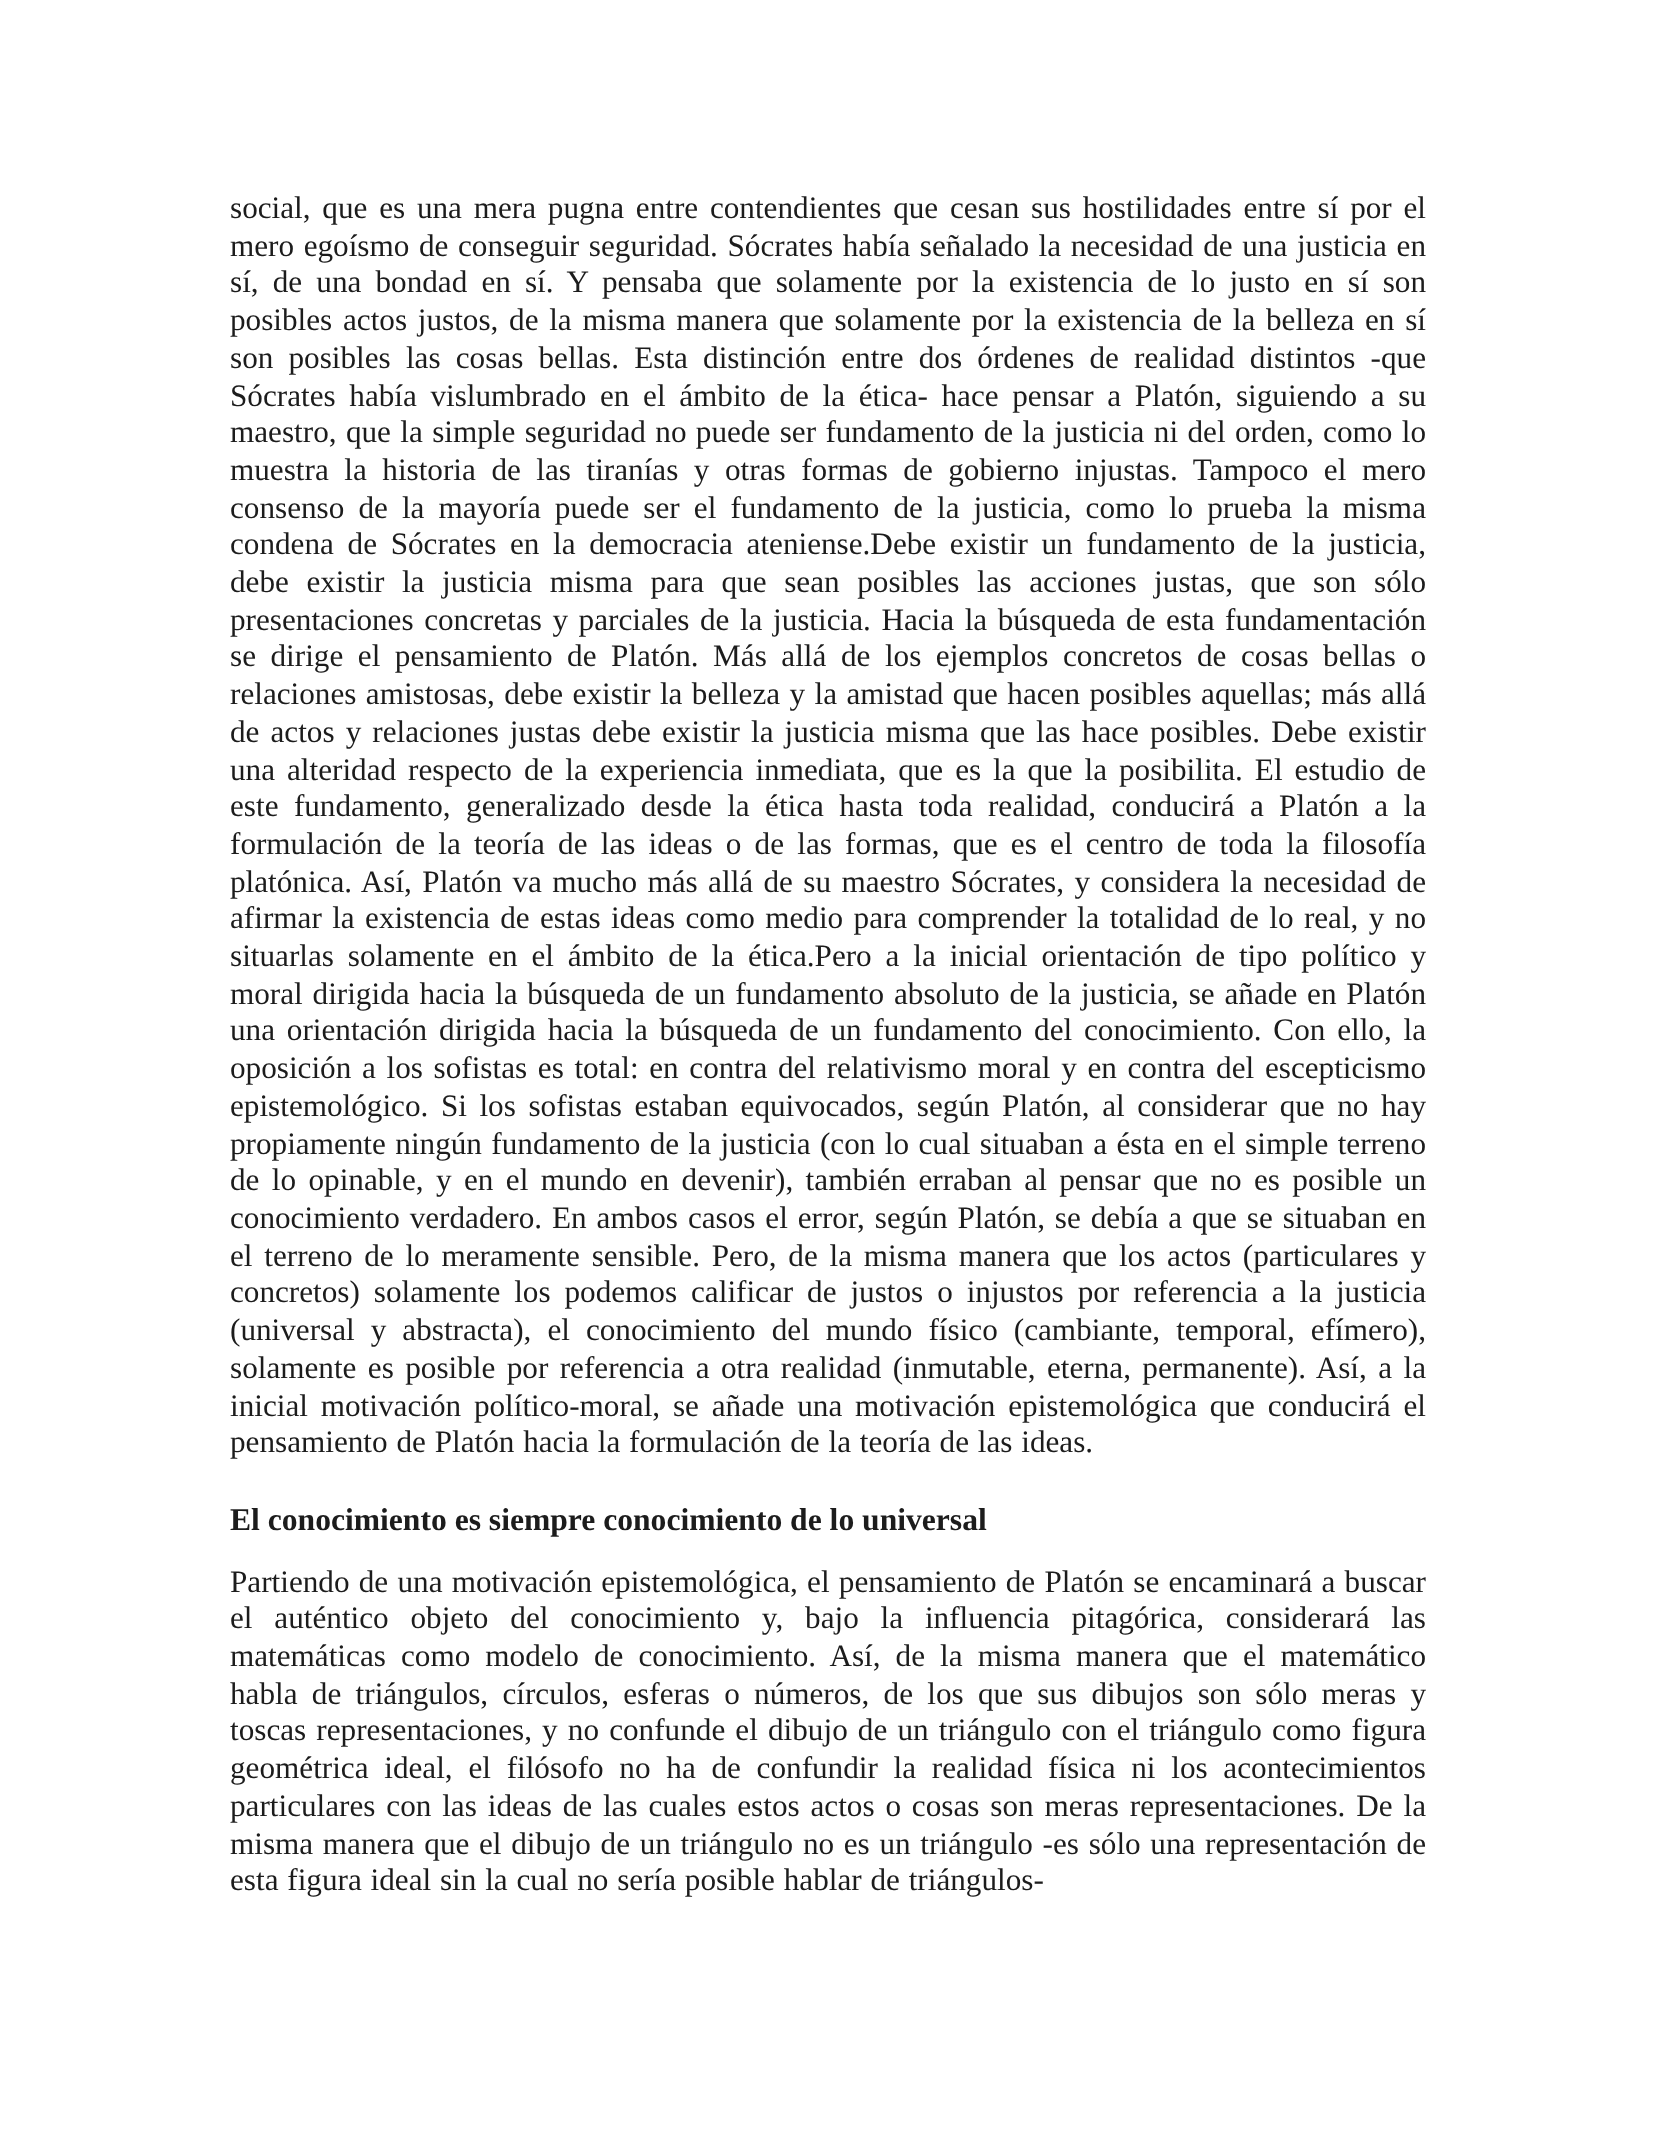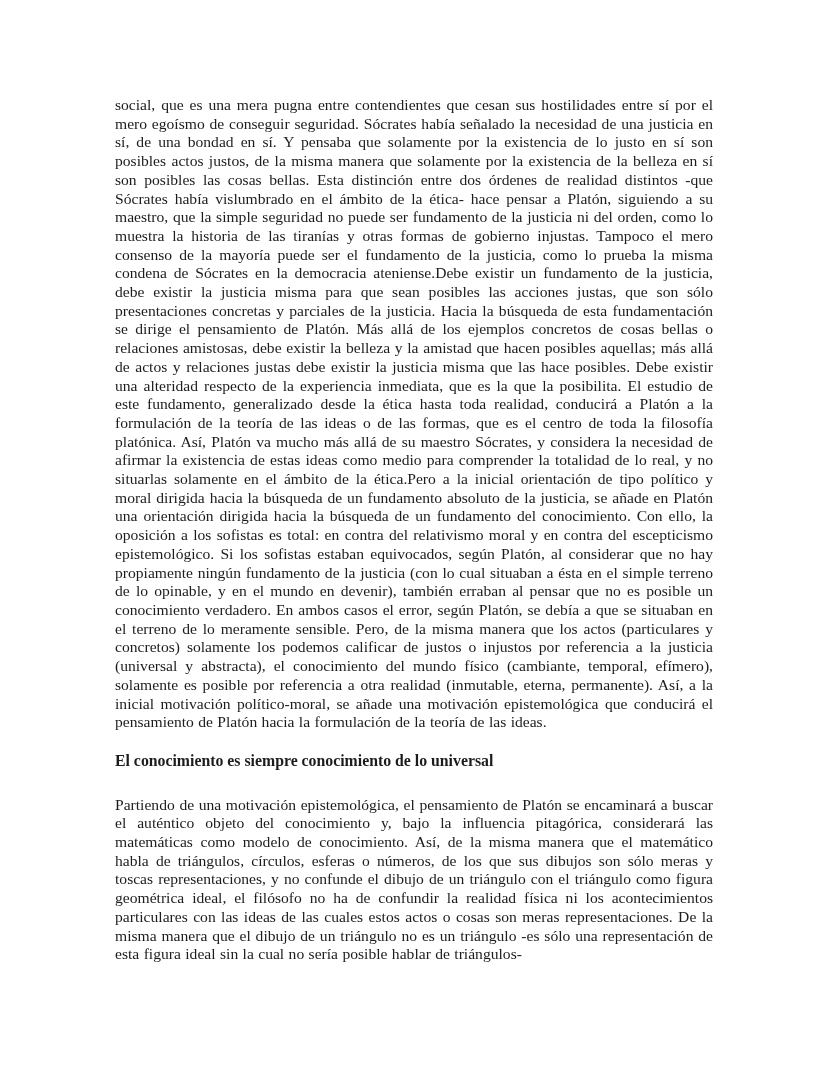--- a/index.html
+++ b/index.html
@@ -26,21 +26,21 @@
     margin: 0;
     font-size: 15.6px;
     line-height: 18.7px;
     text-align: justify;
     word-spacing: 0.5px;
   }
   .section-heading {
     font-size: 15.8px;
     font-weight: bold;
     line-height: 18.7px;
-    margin: 20px 0 25px 0;
+    margin: 20px 0 12px 0;
     text-align: left;
   }
 </style>
 </head>
 <body>
 
 <div class="page">
   <div class="content">
     <p class="body-text">social, que es una mera pugna entre contendientes que cesan sus hostilidades entre sí por el mero egoísmo de conseguir seguridad. Sócrates había señalado la necesidad de una justicia en sí, de una bondad en sí. Y pensaba que solamente por la existencia de lo justo en sí son posibles actos justos, de la misma manera que solamente por la existencia de la belleza en sí son posibles las cosas bellas. Esta distinción entre dos órdenes de realidad distintos -que Sócrates había vislumbrado en el ámbito de la ética- hace pensar a Platón, siguiendo a su maestro, que la simple seguridad no puede ser fundamento de la justicia ni del orden, como lo muestra la historia de las tiranías y otras formas de gobierno injustas. Tampoco el mero consenso de la mayoría puede ser el fundamento de la justicia, como lo prueba la misma condena de Sócrates en la democracia ateniense.Debe existir un fundamento de la justicia, debe existir la justicia misma para que sean posibles las acciones justas, que son sólo presentaciones concretas y parciales de la justicia. Hacia la búsqueda de esta fundamentación se dirige el pensamiento de Platón. Más allá de los ejemplos concretos de cosas bellas o relaciones amistosas, debe existir la belleza y la amistad que hacen posibles aquellas; más allá de actos y relaciones justas debe existir la justicia misma que las hace posibles. Debe existir una alteridad respecto de la experiencia inmediata, que es la que la posibilita. El estudio de este fundamento, generalizado desde la ética hasta toda realidad, conducirá a Platón a la formulación de la teoría de las ideas o de las formas, que es el centro de toda la filosofía platónica. Así, Platón va mucho más allá de su maestro Sócrates, y considera la necesidad de afirmar la existencia de estas ideas como medio para comprender la totalidad de lo real, y no situarlas solamente en el ámbito de la ética.Pero a la inicial orientación de tipo político y moral dirigida hacia la búsqueda de un fundamento absoluto de la justicia, se añade en Platón una orientación dirigida hacia la búsqueda de un fundamento del conocimiento. Con ello, la oposición a los sofistas es total: en contra del relativismo moral y en contra del escepticismo epistemológico. Si los sofistas estaban equivocados, según Platón, al considerar que no hay propiamente ningún fundamento de la justicia (con lo cual situaban a ésta en el simple terreno de lo opinable, y en el mundo en devenir), también erraban al pensar que no es posible un conocimiento verdadero. En ambos casos el error, según Platón, se debía a que se situaban en el terreno de lo meramente sensible. Pero, de la misma manera que los actos (particulares y concretos) solamente los podemos calificar de justos o injustos por referencia a la justicia (universal y abstracta), el conocimiento del mundo físico (cambiante, temporal, efímero), solamente es posible por referencia a otra realidad (inmutable, eterna, permanente). Así, a la inicial motivación político-moral, se añade una motivación epistemológica que conducirá el pensamiento de Platón hacia la formulación de la teoría de las ideas.</p>
     <h2 class="section-heading">El conocimiento es siempre conocimiento de lo universal</h2>

